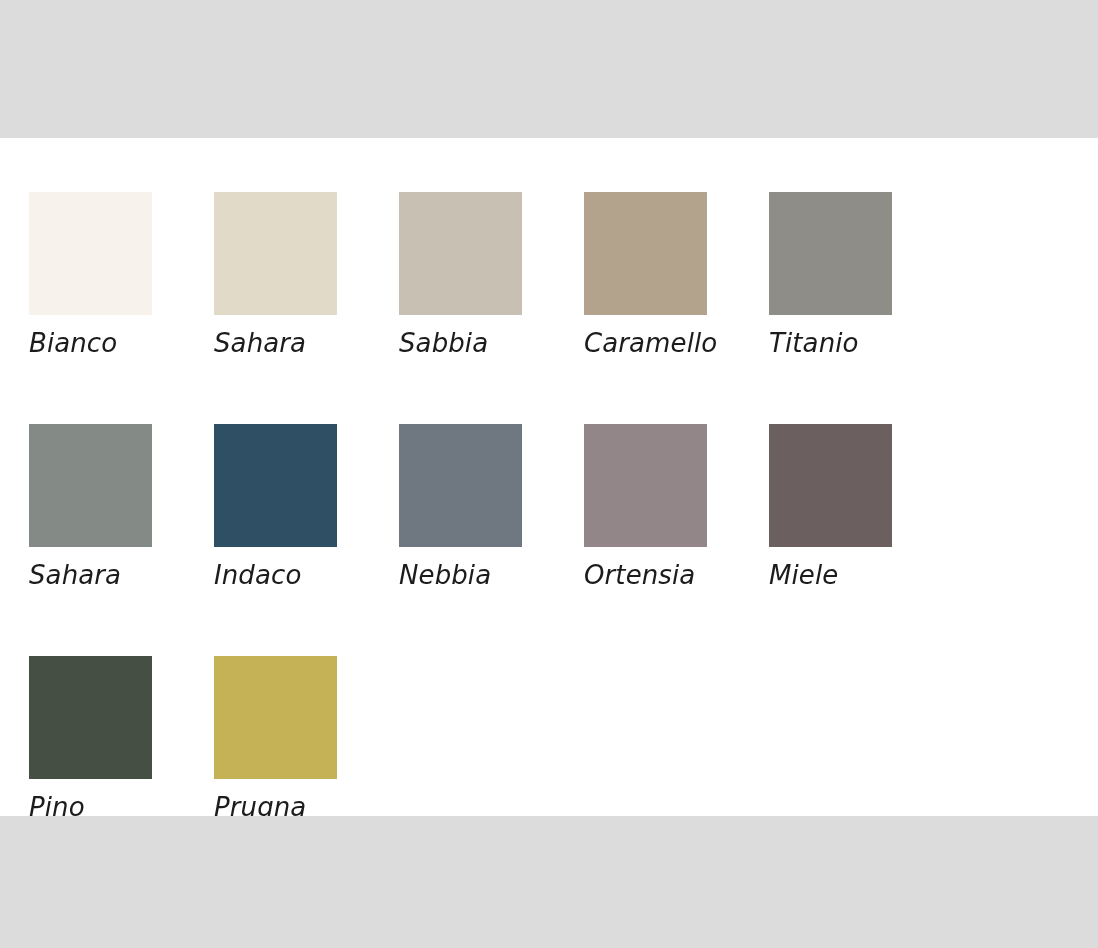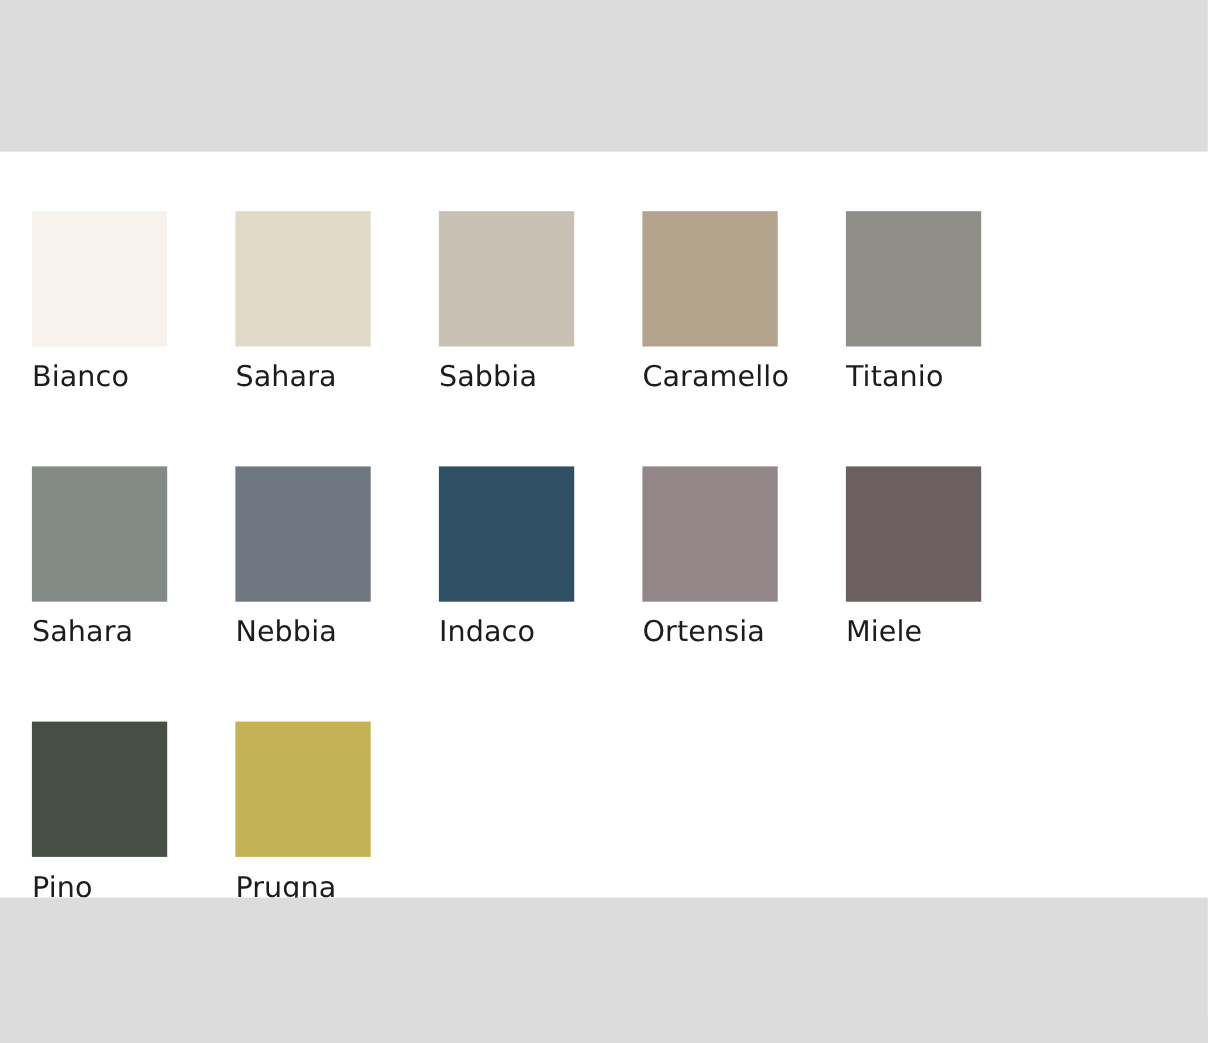--- a/index.html
+++ b/index.html
@@ -65,20 +65,21 @@
   .swatch-label {
     display: block;
     margin-top: 13px;
     font-family: "DejaVu Sans", sans-serif;
     font-size: 26px;
     line-height: 30px;
     font-weight: 400;
     color: #1c1c1c;
     letter-spacing: 0.1px;
     white-space: nowrap;
+    font-style: italic;
   }
 </style>
 </head>
 <body>
 
 <div class="page">
 
   <div class="band band-top" style="background-color: rgb(220, 220, 220);"></div>
 
   <div class="content" style="background-color: rgb(255, 255, 255);">
@@ -101,26 +102,26 @@
         </div>
         <div class="swatch-cell">
           <span class="swatch-chip" style="background-color: rgb(142, 141, 136);"></span>
           <span class="swatch-label">Titanio</span>
         </div>
         <div class="swatch-cell">
           <span class="swatch-chip" style="background-color: rgb(132, 138, 133);"></span>
           <span class="swatch-label">Sahara</span>
         </div>
         <div class="swatch-cell">
+          <span class="swatch-chip" style="background-color: rgb(47, 80, 100);"></span>
+          <span class="swatch-label">Indaco</span>
+        </div>
+        <div class="swatch-cell">
           <span class="swatch-chip" style="background-color: rgb(111, 119, 128);"></span>
           <span class="swatch-label">Nebbia</span>
-        </div>
-        <div class="swatch-cell">
-          <span class="swatch-chip" style="background-color: rgb(47, 80, 100);"></span>
-          <span class="swatch-label">Indaco</span>
         </div>
         <div class="swatch-cell">
           <span class="swatch-chip" style="background-color: rgb(147, 134, 136);"></span>
           <span class="swatch-label">Ortensia</span>
         </div>
         <div class="swatch-cell">
           <span class="swatch-chip" style="background-color: rgb(107, 95, 96);"></span>
           <span class="swatch-label">Miele</span>
         </div>
         <div class="swatch-cell">

